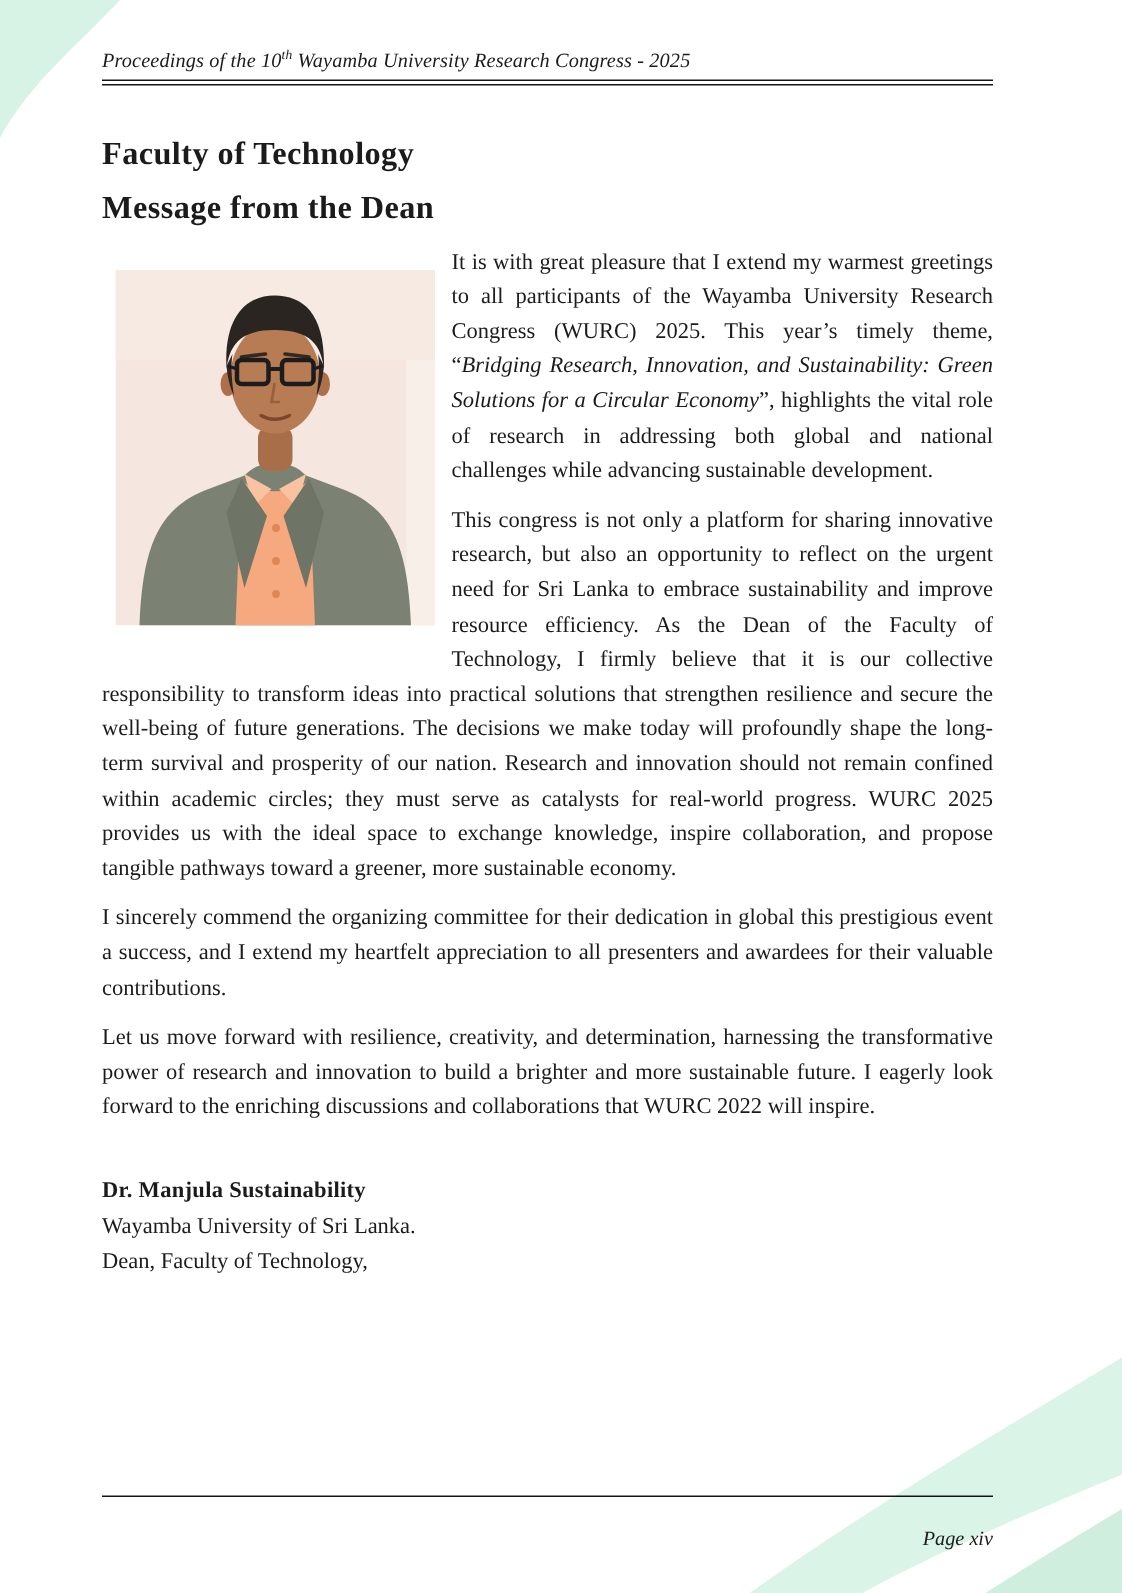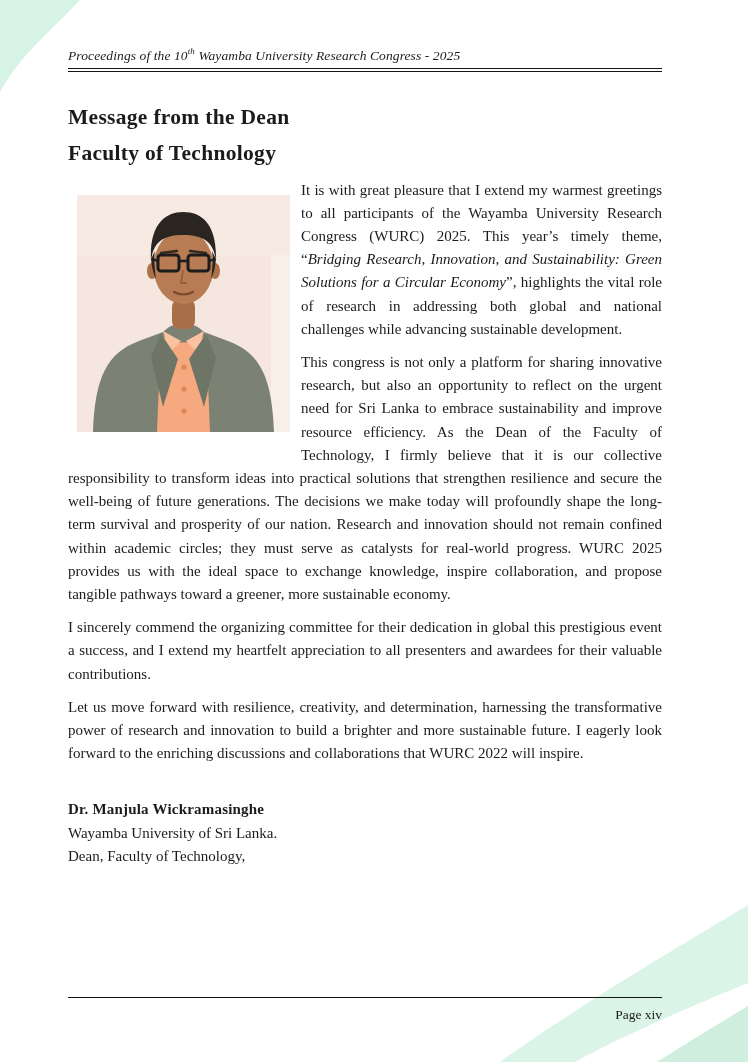--- a/index.html
+++ b/index.html
@@ -8,21 +8,21 @@
     background:#ffffff;
     font-family:"Liberation Serif","DejaVu Serif",serif;
     color:#1b1b1b;
   }
   .corner-art{position:absolute;inset:0;width:748px;height:1062px;pointer-events:none;}
   .sheet{position:absolute;inset:0;}
   .content{
     position:absolute;left:68px;top:0;width:594px;
   }
   
-  .header{margin-top:43px;}
+  .header{margin-top:28px;}
   .header-text{
     font-style:italic;font-size:13.5px;line-height:17px;letter-spacing:0.1px;
   }
   .header-text sup{font-size:9px;}
   .header-rule{
     margin-top:4px;height:2px;
     border-top:1.7px solid #141414;
     border-bottom:0.9px solid #141414;
   }
   
@@ -33,43 +33,43 @@
   .dean-photo{
     float:left;width:213px;height:237px;margin:16px 11px 24px 9px;display:block;
   }
   .italic{font-style:italic;}
   
   .signature{margin-top:33px;font-size:15px;line-height:23.5px;}
   .signature .sig-name{font-weight:bold;letter-spacing:0.2px;}
   
   .footer{position:absolute;left:68px;top:997px;width:594px;}
   .footer-rule{border-top:1.5px solid #141414;height:0;}
-  .footer-page{margin-top:9px;text-align:right;font-size:13.5px;}
+  .footer-page{margin-top:20px;text-align:right;font-style:italic;font-size:13.5px;}
 </style>
 </head>
 <body>
 
 <div class="sheet">
 
   <svg class="corner-art" viewBox="0 0 748 1062" aria-hidden="true">
     <path d="M0 0 L80 0 C52 30 20 55 0 92 Z" fill="#d7f3e5"></path>
     <path d="M748 905 C665 955 575 1008 500 1062 L575 1062 C615 1040 670 1015 748 983 Z" fill="#daf4e8"></path>
     <path d="M748 1006 C718 1024 690 1041 657 1062 L748 1062 Z" fill="#cfeede"></path>
   </svg>
 
   <div class="content">
 
     <div class="header">
       <div class="header-text"><span>Proceedings of the 10</span><sup>th</sup><span> Wayamba University Research Congress - 2025</span></div>
       <div class="header-rule"></div>
     </div>
 
     <div class="page-title">
+      <div>Faculty of Technology</div>
       <div>Message from the Dean</div>
-      <div>Faculty of Technology</div>
     </div>
 
     <div class="body-text">
 
       <svg class="dean-photo" viewBox="0 0 213 237" aria-hidden="true">
         <rect x="0" y="0" width="213" height="237" fill="#f5e6df"></rect>
         <rect x="194" y="0" width="19" height="237" fill="#f9efe9"></rect>
         <rect x="0" y="0" width="213" height="60" fill="#f7eae3"></rect>
 
         <path d="M16 237 C18 182 30 158 62 146 L86 137 C92 131 97 129 106 129 C116 129 121 131 127 137 L151 146 C183 158 195 182 197 237 Z" fill="#7b8274"></path>
@@ -109,21 +109,21 @@
       <p><span>It is with great pleasure that I extend my warmest greetings to all participants of the Wayamba University Research Congress (WURC) 2025. This year’s timely theme, “</span><span class="italic">Bridging Research, Innovation, and Sustainability: Green Solutions for a Circular Economy</span><span>”, highlights the vital role of research in addressing both global and national challenges while advancing sustainable development.</span></p>
 
       <p>This congress is not only a platform for sharing innovative research, but also an opportunity to reflect on the urgent need for Sri Lanka to embrace sustainability and improve resource efficiency. As the Dean of the Faculty of Technology, I firmly believe that it is our collective responsibility to transform ideas into practical solutions that strengthen resilience and secure the well-being of future generations. The decisions we make today will profoundly shape the long-term survival and prosperity of our nation. Research and innovation should not remain confined within academic circles; they must serve as catalysts for real-world progress. WURC 2025 provides us with the ideal space to exchange knowledge, inspire collaboration, and propose tangible pathways toward a greener, more sustainable economy.</p>
 
       <p>I sincerely commend the organizing committee for their dedication in global this prestigious event a success, and I extend my heartfelt appreciation to all presenters and awardees for their valuable contributions.</p>
 
       <p>Let us move forward with resilience, creativity, and determination, harnessing the transformative power of research and innovation to build a brighter and more sustainable future. I eagerly look forward to the enriching discussions and collaborations that WURC 2022 will inspire.</p>
 
 
       <div class="signature">
-        <div class="sig-name">Dr. Manjula Wickramasinghe</div>
+        <div class="sig-name">Dr. Manjula Sustainability</div>
         <div>Wayamba University of Sri Lanka.</div>
         <div>Dean, Faculty of Technology,</div>
       </div>
 
     </div>
 
   </div>
 
   <div class="footer">
     <div class="footer-rule"></div>

